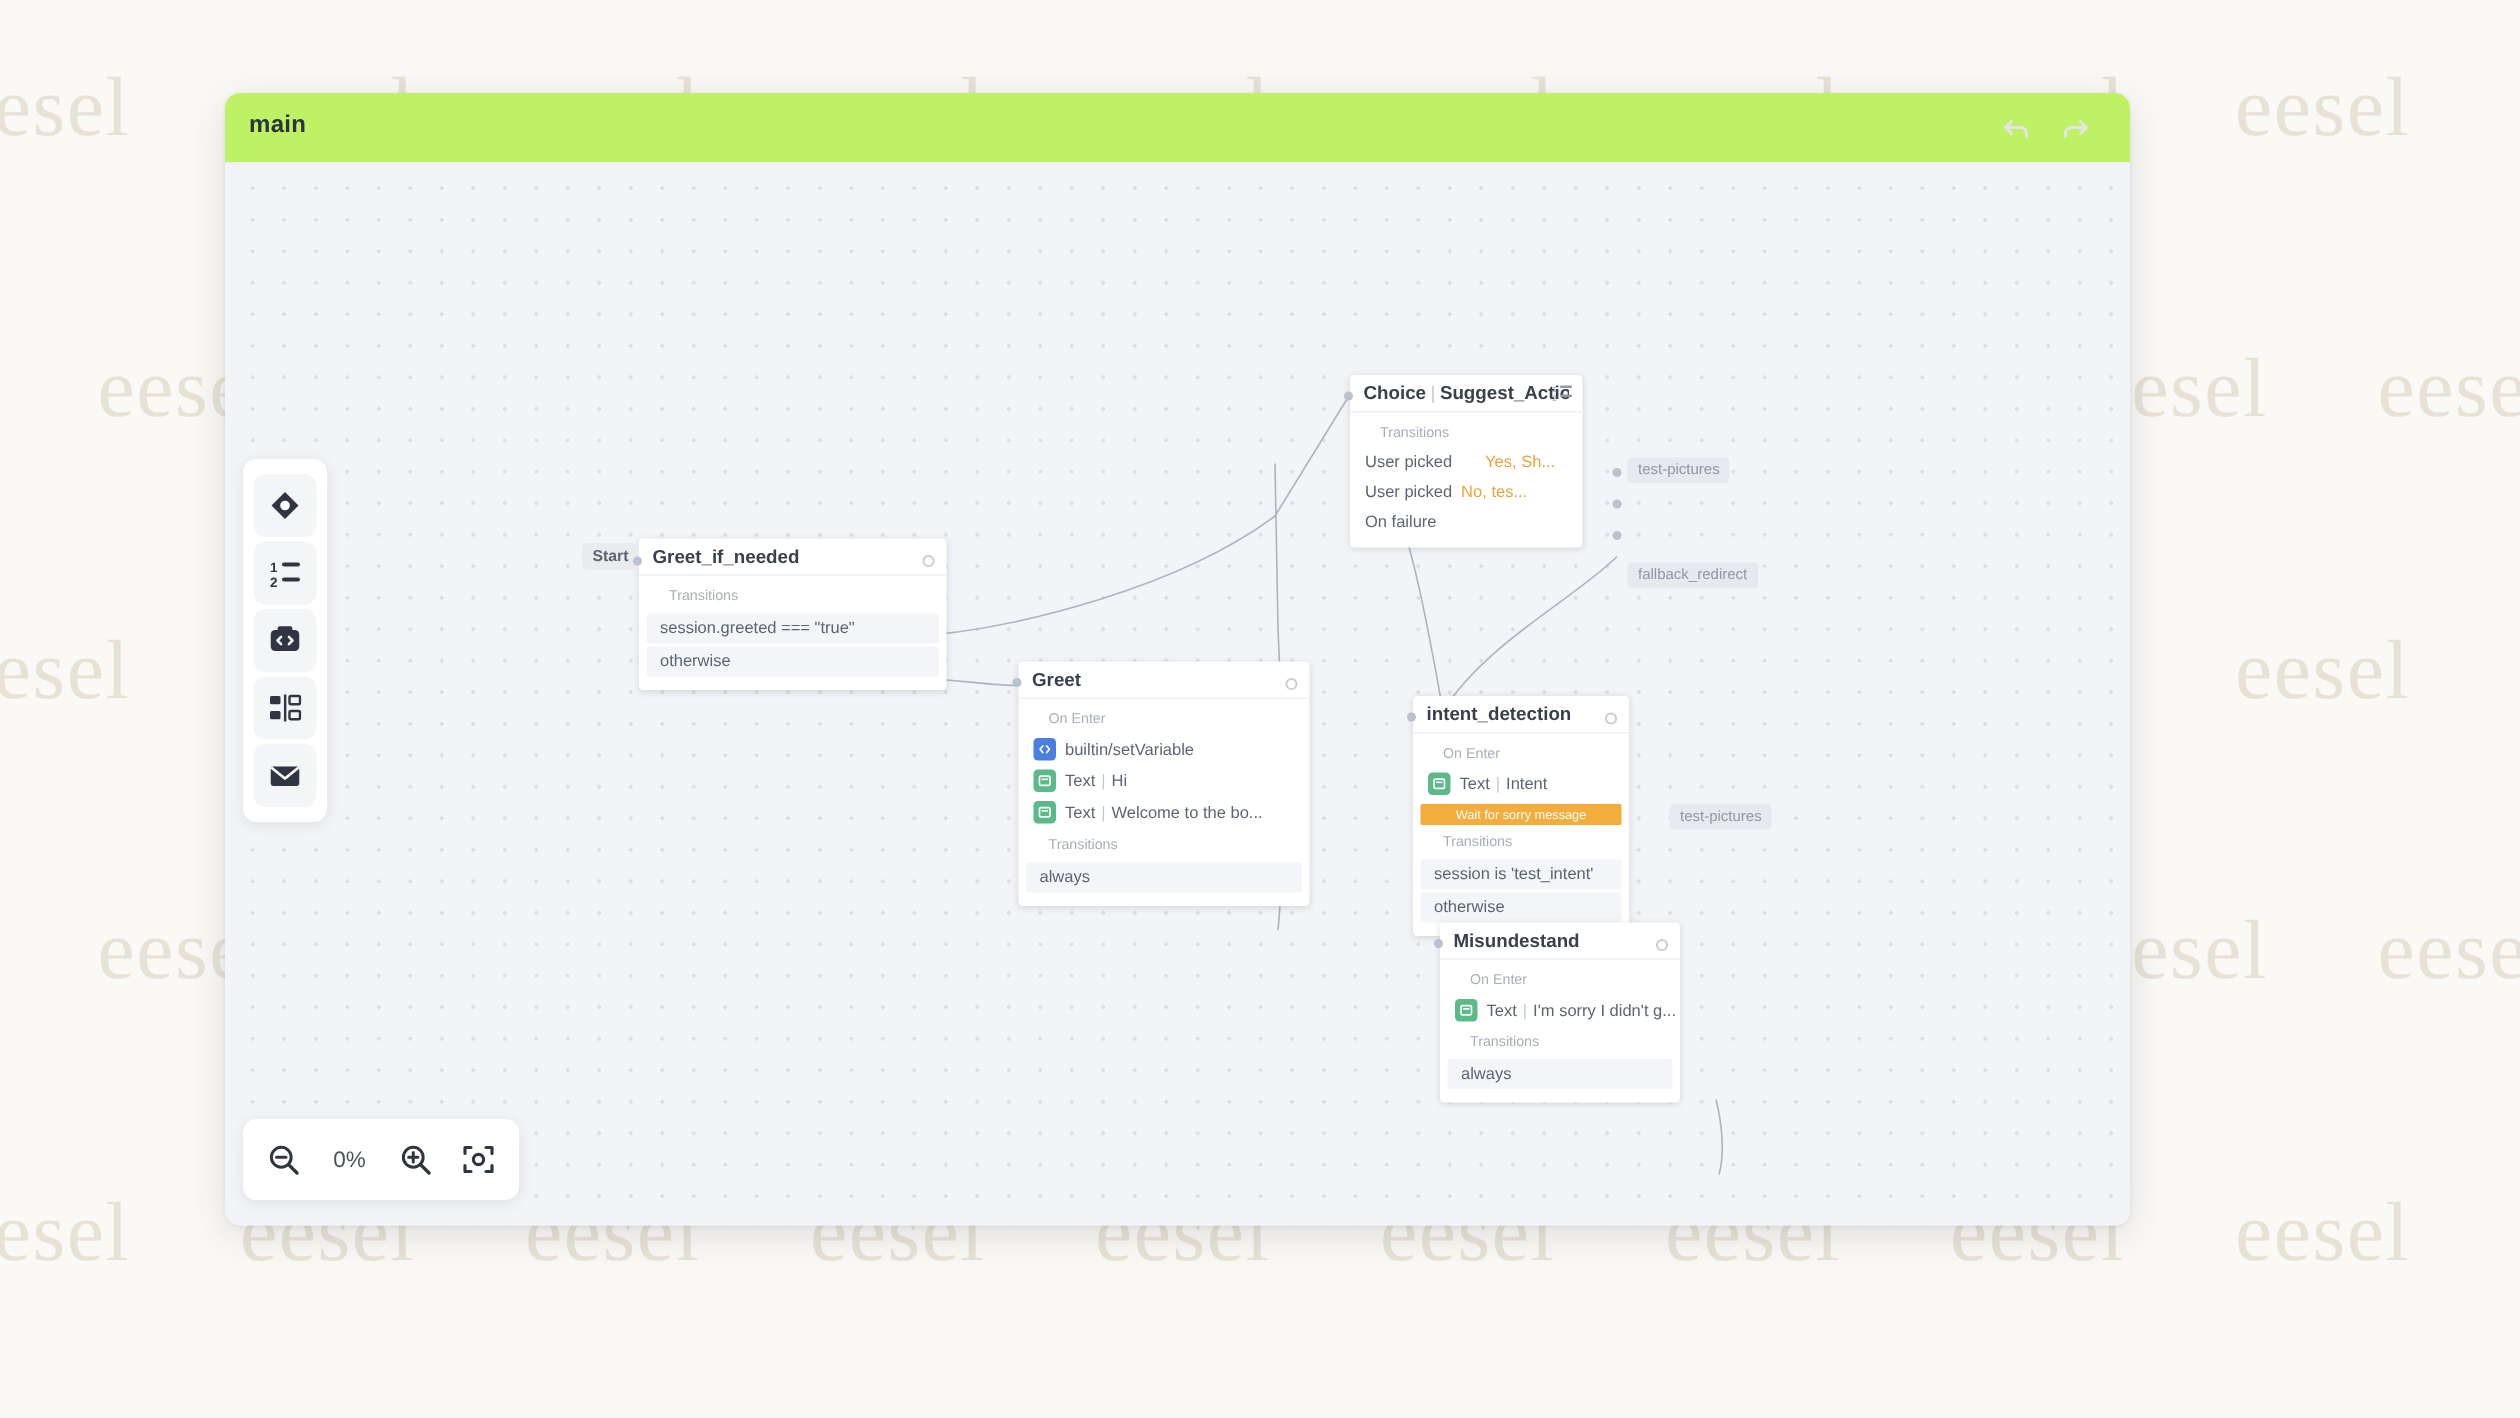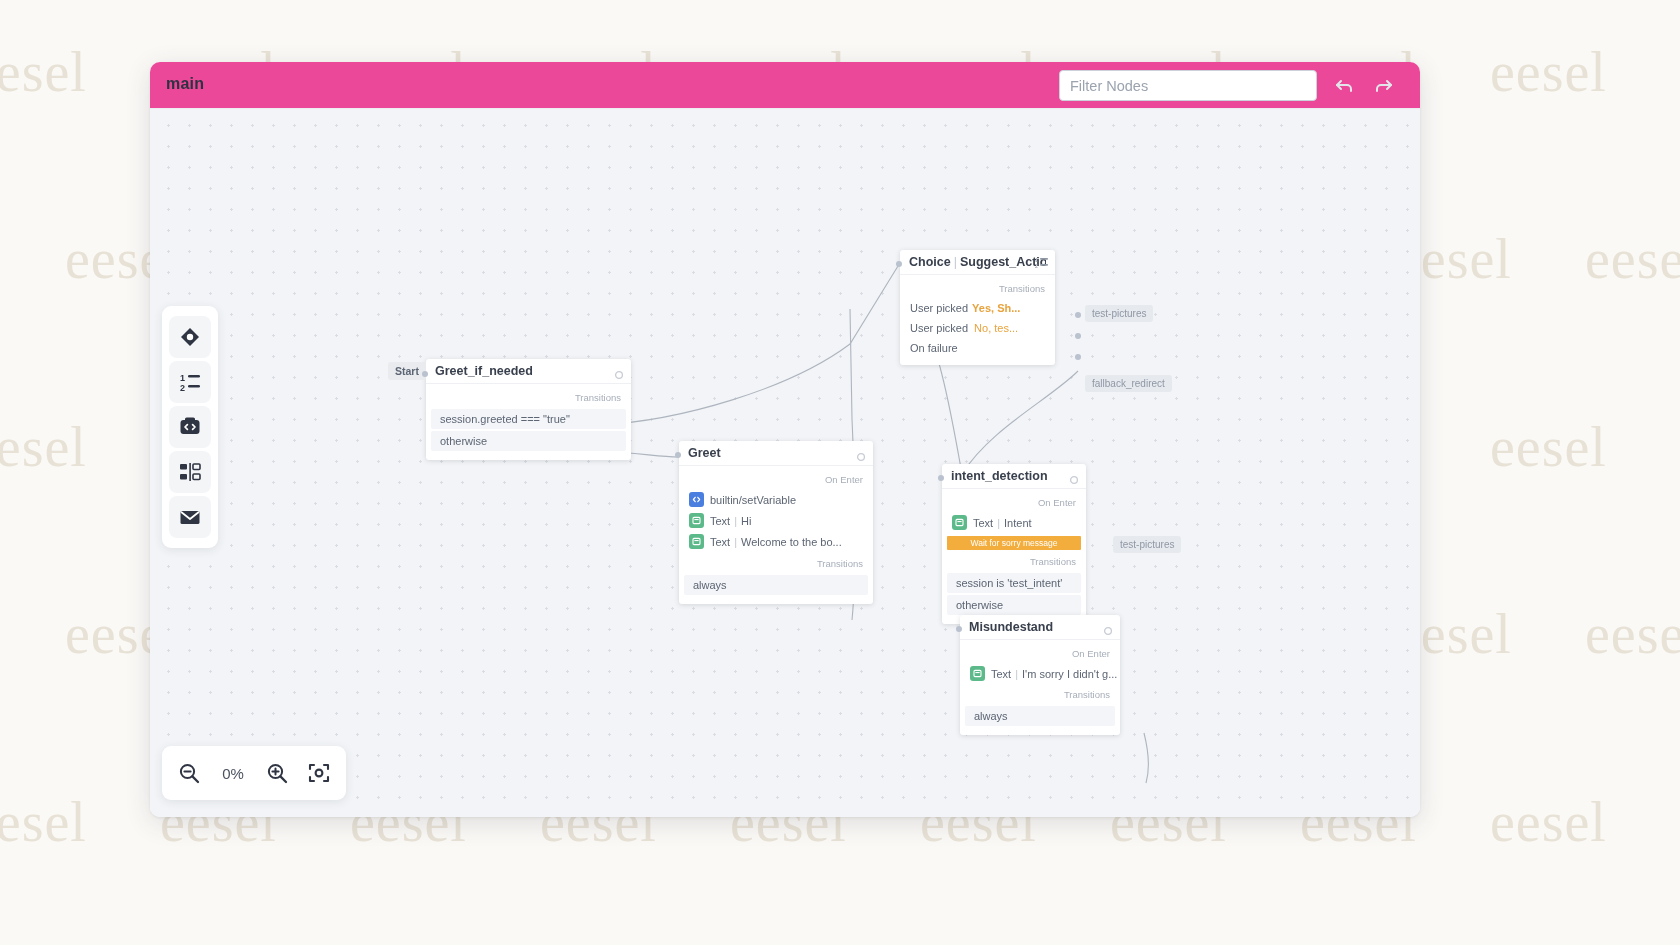--- a/index.html
+++ b/index.html
@@ -43,21 +43,21 @@
     background: #ffffff;
     border-radius: 10px;
     box-shadow: 0 6px 26px rgba(60,60,70,.14), 0 1px 3px rgba(0,0,0,.07);
     overflow: hidden;
     z-index: 2;
   }
 
   #editor-header {
     position: relative;
     height: 47px;
-    background: #ec4899;
+    background: #bef264;
     border-bottom: 1px solid #eceef1;
   }
 
   #flow-title {
     position: absolute;
     left: 16px;
     top: 13px;
     font-size: 16px;
     font-weight: bold;
     color: #2c3340;
@@ -192,21 +192,20 @@
     color: #39404d;
     white-space: nowrap;
     overflow: hidden;
   }
   .node-title .sep { color: #c3c9d2; font-weight: normal; padding: 0 3px; }
   .node-body { padding: 6px 0 7px 0; }
   .section-label {
     font-size: 9.5px;
     color: #a7aeb9;
     padding: 2px 10px 4px 20px;
-    text-align: right;
   }
   .row {
     display: flex;
     align-items: center;
     font-size: 11px;
     color: #5c6573;
     padding: 3px 10px;
     min-height: 20px;
     white-space: nowrap;
     overflow: hidden;
@@ -334,21 +333,20 @@
     <div class="wm" style="left: 1110px; top: 790px;">eesel</div>
     <div class="wm" style="left: 1300px; top: 790px;">eesel</div>
     <div class="wm" style="left: 1490px; top: 790px;">eesel</div>
   </div>
 
 <div id="editor-window">
 
   <div id="editor-header">
     <div id="flow-title">main</div>
 
-    <input id="filter-nodes-input" type="text" placeholder="Filter Nodes" style="">
 
     <div class="hist-btn" id="undo-button">
       <svg width="26" height="26" viewBox="0 0 26 26">
         <path d="M9 8 L5 12 L9 16" fill="none" stroke="#e2e5ea" stroke-width="2" stroke-linecap="round" stroke-linejoin="round"></path>
         <path d="M5 12 H15 a4 4 0 0 1 4 4 v2" fill="none" stroke="#e2e5ea" stroke-width="2" stroke-linecap="round"></path>
       </svg>
     </div>
 
     <div class="hist-btn" id="redo-button">
       <svg width="26" height="26" viewBox="0 0 26 26">
@@ -477,21 +475,21 @@
             <text x="0" y="12" font-family="Liberation Sans, sans-serif" font-size="5.2" fill="#8d96a3">2</text>
             <rect x="5" y="2" width="8" height="1.7" rx=".8" fill="#8d96a3"></rect>
             <rect x="5" y="8" width="8" height="1.7" rx=".8" fill="#8d96a3"></rect>
           </svg>
         </span>
       </div>
       <div class="node-body">
         <div class="section-label">Transitions</div>
         <div class="row">
           <span>User picked</span>
-          <span class="cond-orange" style="margin-left:4px;font-weight:bold;">Yes, Sh...</span>
+          <span class="cond-orange" style="margin-left:22px;">Yes, Sh...</span>
         </div>
         <div class="row">
           <span>User picked</span>
           <span class="cond-orange" style="margin-left:6px;">No, tes...</span>
         </div>
         <div class="row">
           <span>On failure</span>
         </div>
       </div>
     </div>

